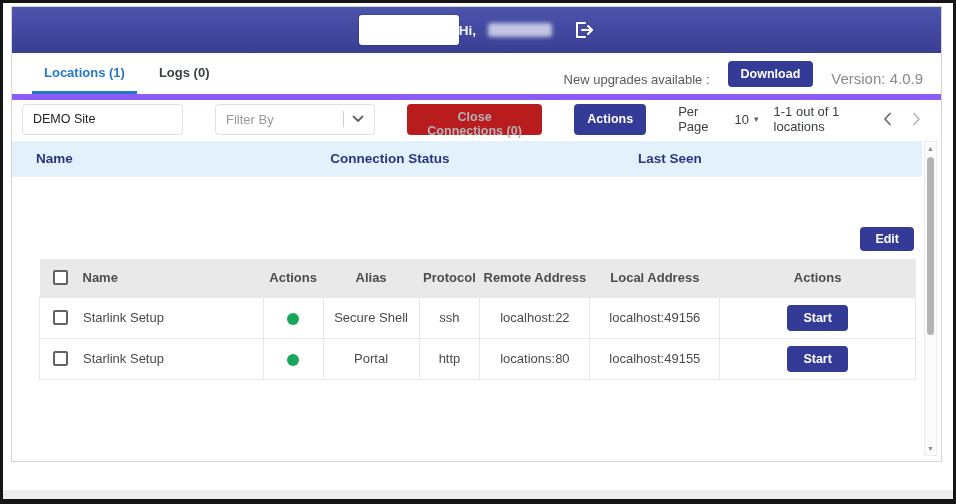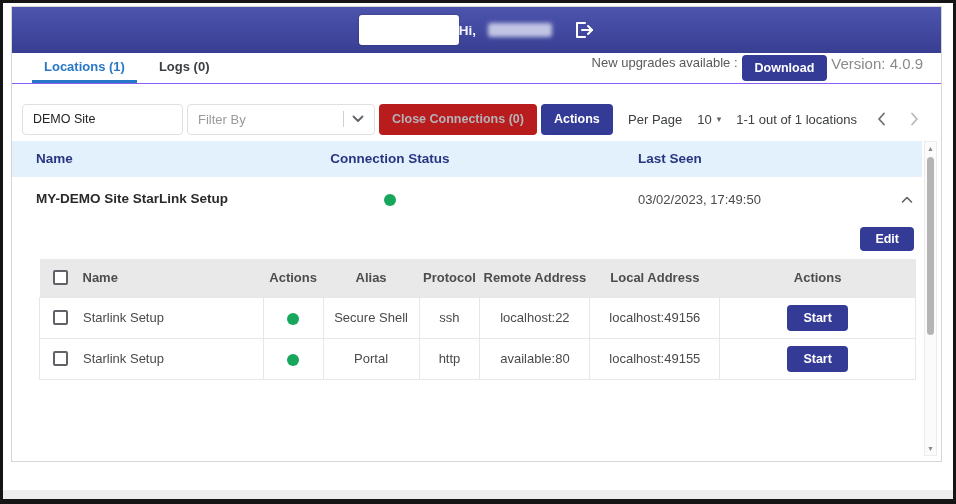--- a/index.html
+++ b/index.html
@@ -16,38 +16,38 @@
     display:flex; align-items:center; justify-content:center; padding:0 16px; }
   .logo { width:100px; height:30px; background:#fff; border-radius:3px; margin-left:2px;
     box-shadow:0 0 2px rgba(0,0,0,.35); }
   .userarea { display:flex; align-items:center; gap:12px; }
   .greet { color:#f2f3fa; font-size:13.5px; font-weight:bold; }
   .redacted { width:64px; height:14px; border-radius:3px; background:rgba(225,228,244,.8);
     filter:blur(2px); }
   .logout { width:24px; height:22px; cursor:pointer; margin-left:8px; }
 
   
-  .tabrow { position:absolute; left:0; top:46px; right:0; height:31px; background:#fff;
+  .tabrow { position:absolute; left:0; top:46px; right:0; height:47px; background:#fff;
     display:flex; align-items:center; justify-content:space-between; padding:0 18px 0 0;
-    border-bottom:1px solid #8b5cf6; }
+    border-bottom:6px solid #8b5cf6; }
   .tabs { display:flex; height:100%; margin-left:20px; }
   .tab { display:flex; align-items:center; padding:0 12px; font-size:13px; font-weight:bold;
     color:#3c4043; cursor:pointer; border-bottom:3px solid transparent; margin-right:10px; }
   .tab.active { color:var(--tabblue); border-bottom-color:var(--tabblue); }
-  .upgrade { display:flex; align-items:flex-start; gap:4px; }
+  .upgrade { display:flex; align-items:flex-end; gap:18px; }
   .upgrade .msg { font-size:13px; color:#5a5a5a; }
   .version { font-size:15px; color:#8a8a8a; }
 
   .btn { border:none; border-radius:4px; background:var(--accent); color:#fff;
     font-family:inherit; font-size:12.5px; font-weight:bold; padding:6px 13px; cursor:pointer; }
   .btn.disabled { background:#b91c1c; color:#b3b3ba; cursor:default; }
 
   
   .toolbar { position:absolute; left:0; top:93px; right:0; height:41px; background:#fff;
-    display:flex; align-items:center; padding:0 18px 3px 10px; gap:4px; }
+    display:flex; align-items:center; padding:0 18px 3px 10px; gap:32px; }
   .siteinput { width:161px; height:31px; border:1px solid #e0e0e0; border-radius:4px;
     font-family:inherit; font-size:12.5px; color:#222; padding:0 10px; outline:none; }
   .select { width:188px; height:31px; border:1px solid #e0e0e0; border-radius:4px;
     display:flex; align-items:center; padding:0 10px; cursor:pointer; gap:8px; }
   .select .ph { flex:1; font-size:13px; color:#9a9a9a; }
   .select .sep { width:1px; height:16px; background:#d0d0d0; }
   .toolbar .btn { height:31px; }
   .pager { margin-left:auto; display:flex; align-items:center; gap:15px; }
   .pager .lbl { font-size:13px; color:#3c4043; }
   .pp { display:flex; align-items:center; gap:5px; font-size:13px; color:#3c4043; cursor:pointer; }
@@ -158,28 +158,20 @@
       </div>
     </div>
 
     <div class="tablearea">
       <div class="lochead">
         <span class="lh-name">Name</span>
         <span class="lh-cs">Connection Status</span>
         <span class="lh-seen">Last Seen</span>
       </div>
 
-      <div class="locrow">
-        <span class="locname">MY-DEMO Site StarLink Setup</span>
-        <span class="dot"></span>
-        <span class="seen">03/02/2023, 17:49:50</span>
-        <svg class="chev-up" viewBox="0 0 14 14">
-          <polyline points="2.5,9 7,4.5 11.5,9" fill="none" stroke="#5f6368" stroke-width="1.6" stroke-linecap="round" stroke-linejoin="round"></polyline>
-        </svg>
-      </div>
 
       <button class="btn editbtn">Edit</button>
 
       <table class="conn">
         <colgroup>
           <col style="width:224px">
             <col style="width:60px">
             <col style="width:96px">
             <col style="width:61px">
           <col style="width:110px">
@@ -218,21 +210,21 @@
         <tr>
           <td class="cname">
             <span class="namecell">
               <span class="cbx"></span>
               <span>Starlink Setup</span>
             </span>
           </td>
           <td><span class="dot2"></span></td>
           <td>Portal</td>
           <td>http</td>
-          <td>available:80</td>
+          <td>locations:80</td>
           <td>localhost:49155</td>
           <td><button class="btn startbtn">Start</button></td>
         </tr>
       </tbody>
         </table>
 
       <div class="vscroll">
         <span class="arr up">▲</span>
         <div class="thumb"></div>
         <span class="arr down">▼</span>

